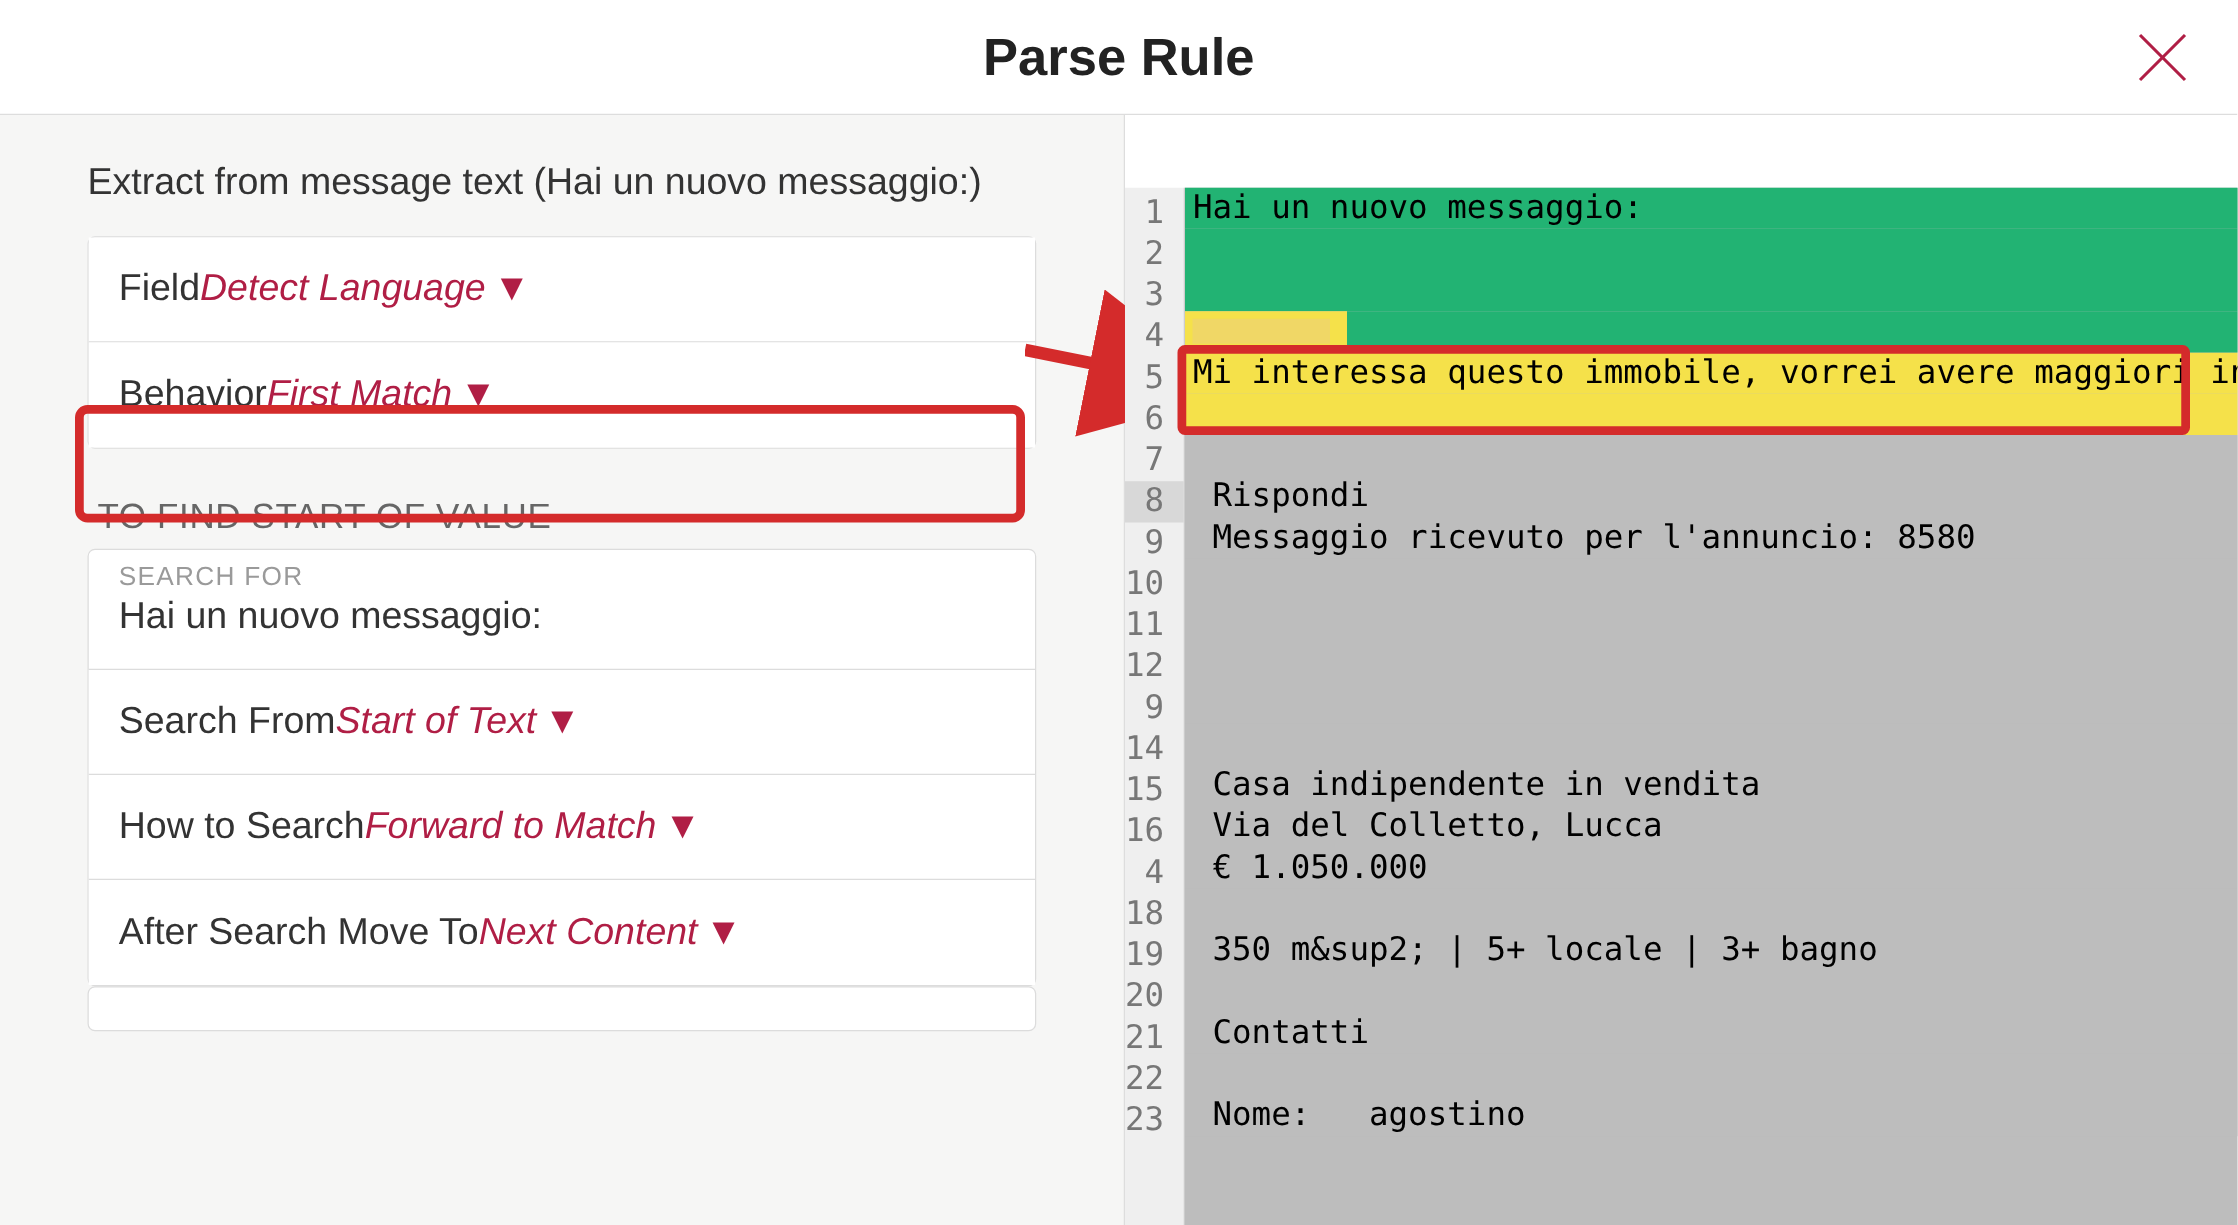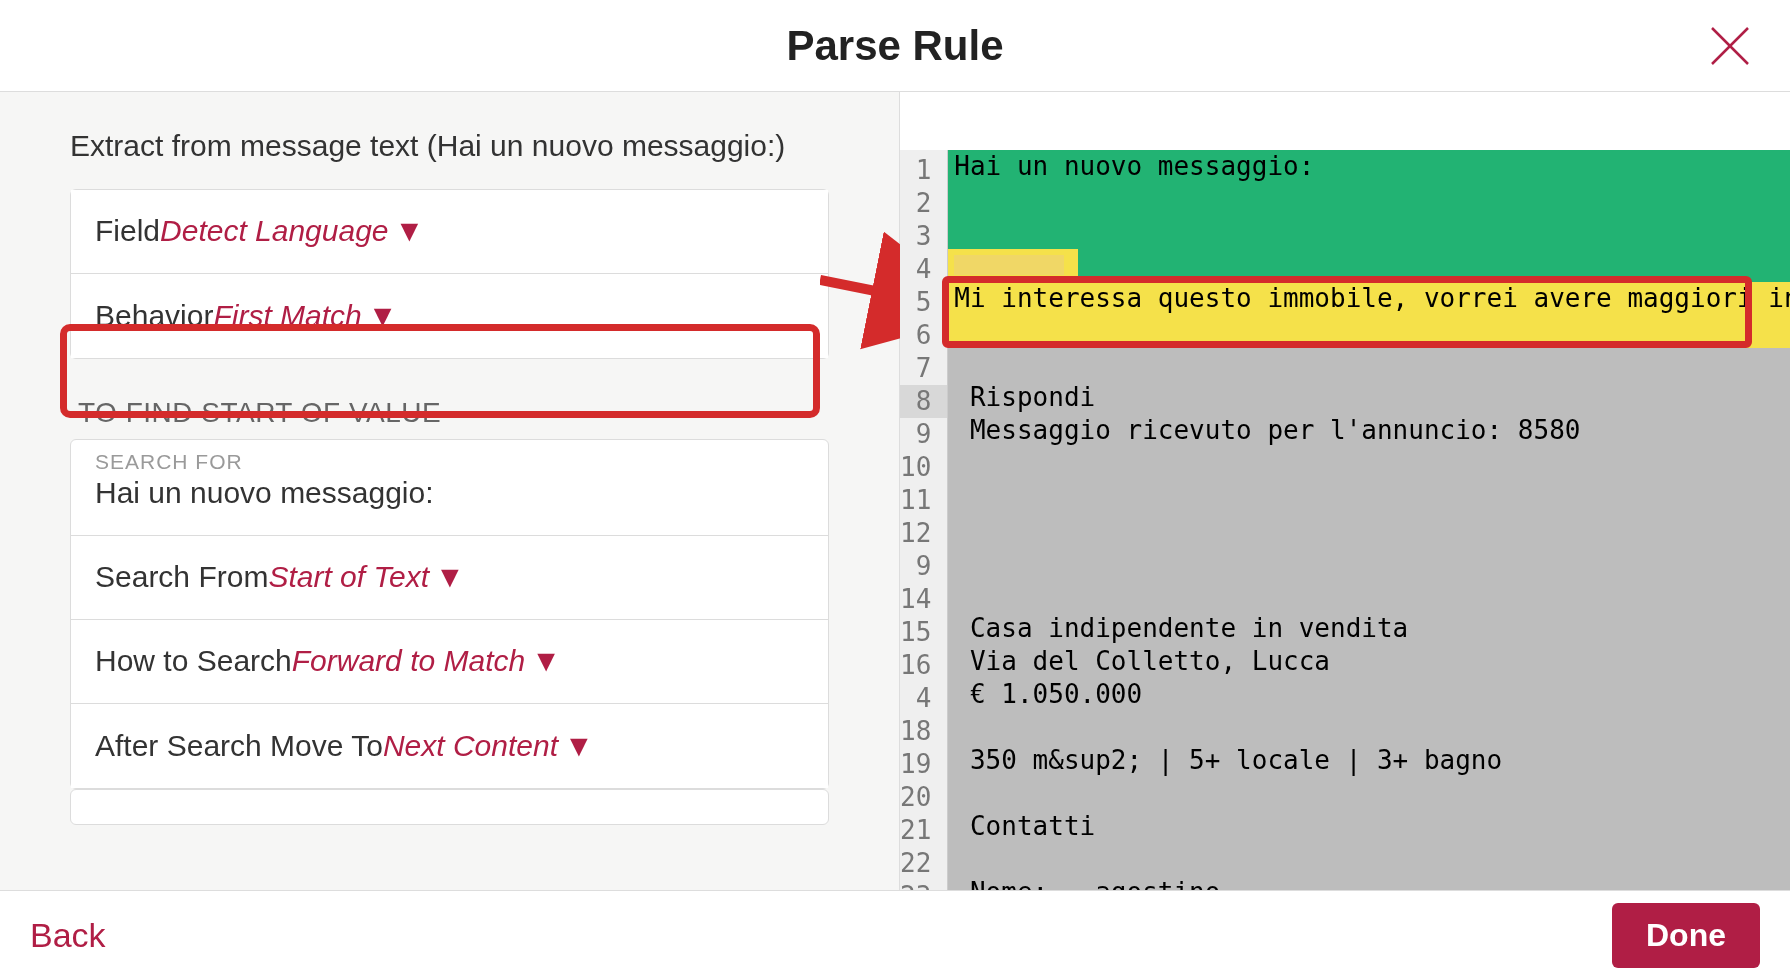--- a/index.html
+++ b/index.html
@@ -177,17 +177,13 @@
           <div class="line bg-gray"> Contatti</div>
           <div class="line bg-gray"></div>
           <div class="line bg-gray"> Nome:   agostino</div>
 
           <div class="code-highlight" style="left:-6px; top:126px; width:810px; height:72px;"></div>
         </div>
       </div>
     </div>
   </div>
 
-  <div class="footer">
-    <div class="back">Back</div>
-    <button class="done">Done</button>
-  </div>
 </div>
 
 </body></html>

